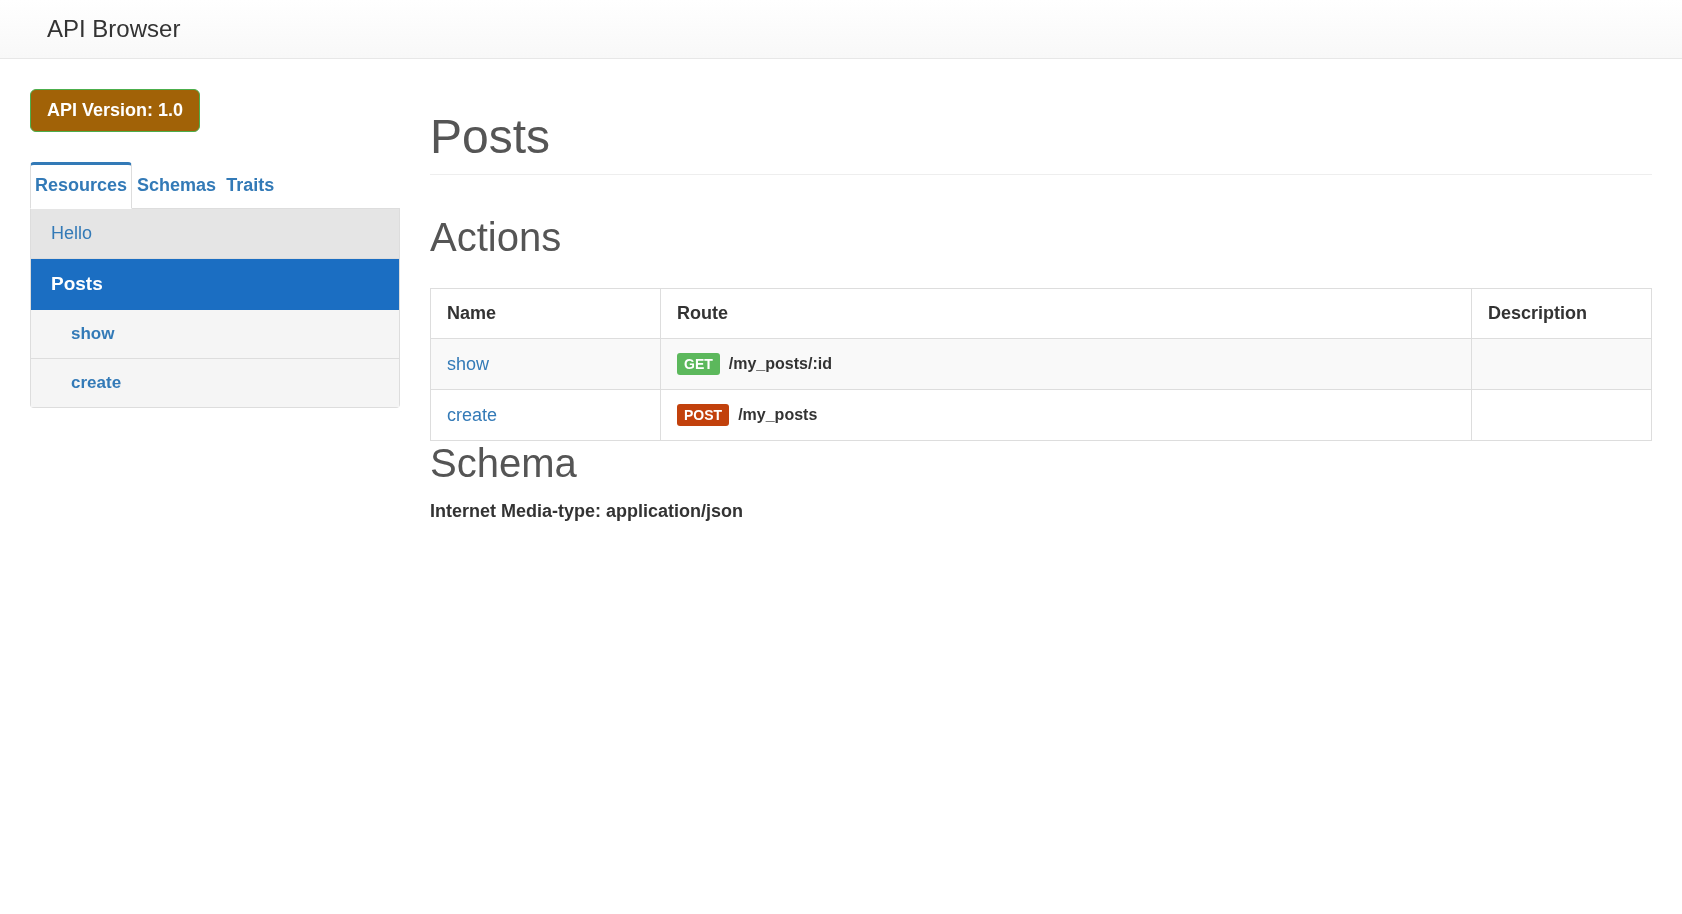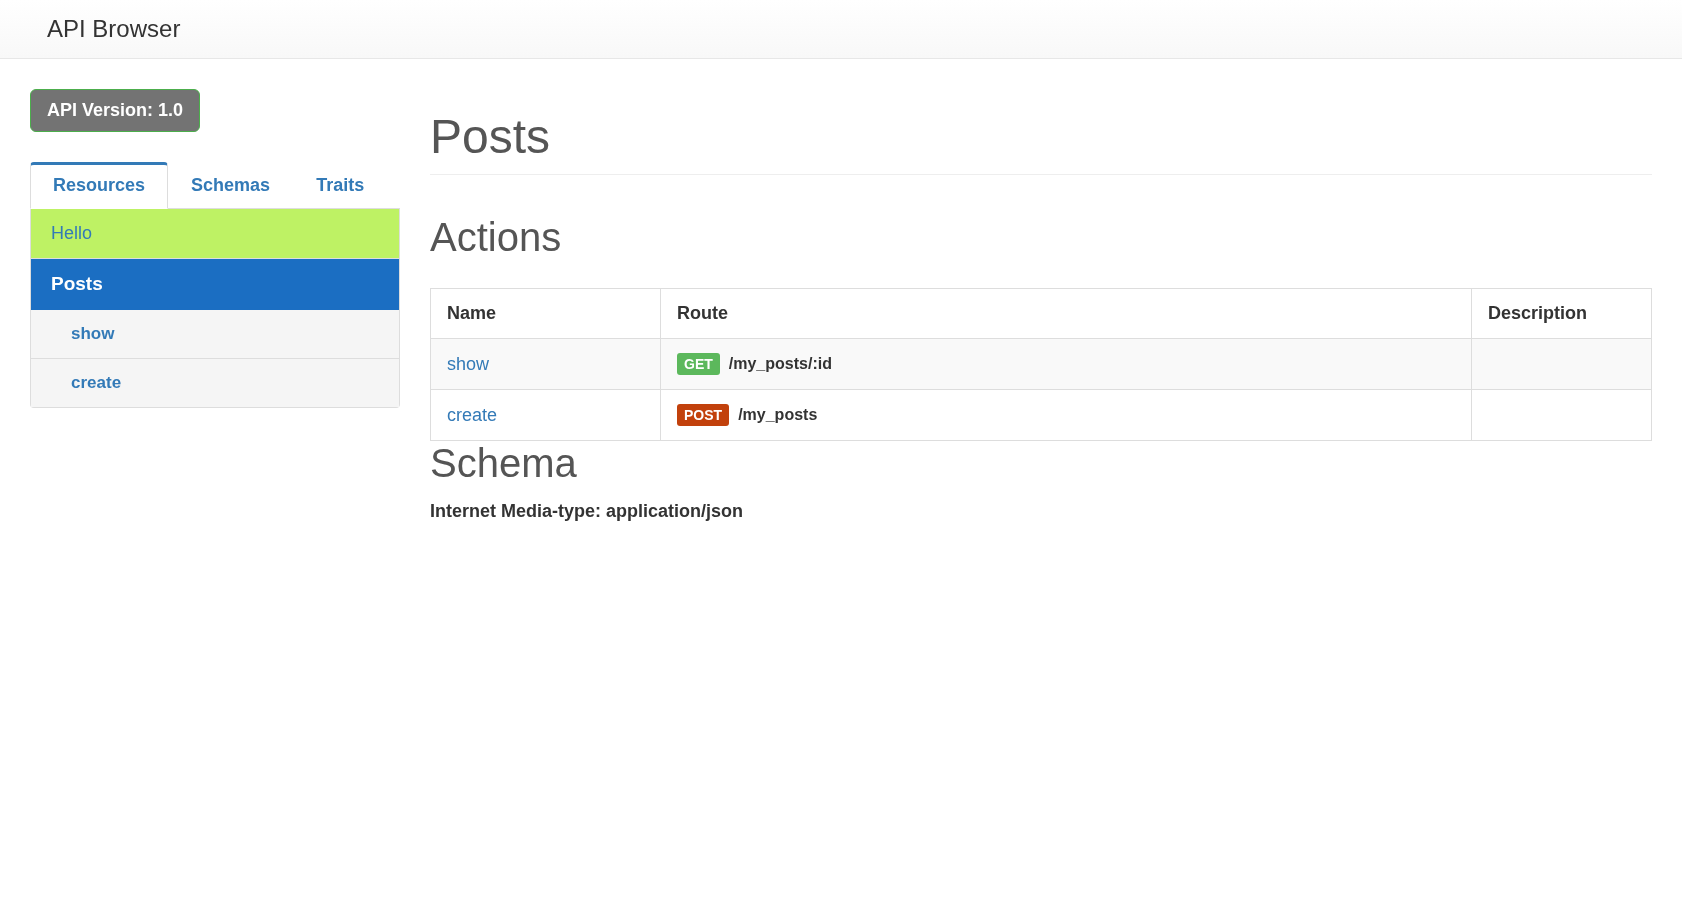--- a/index.html
+++ b/index.html
@@ -27,21 +27,21 @@
     .container {
       display: flex;
       padding: 30px;
       gap: 30px;
     }
     .sidebar {
       width: 370px;
       flex-shrink: 0;
     }
     .btn-version {
-      background-color: #737373;
+      background-color: #a16207;
       border: 1px solid #4cae4c;
       color: #fff;
       padding: 10px 16px;
       font-size: 18px;
       border-radius: 6px;
       display: inline-block;
       font-weight: bold;
       margin-bottom: 30px;
       cursor: pointer;
     }
@@ -49,21 +49,21 @@
       display: flex;
       border-bottom: 1px solid #ddd;
       list-style: none;
       margin-bottom: 0;
     }
     .nav-tabs li {
       margin-bottom: -1px;
     }
     .nav-tabs li a {
       display: block;
-      padding: 12px 22px;
+      padding: 12px 4px;
       text-decoration: none;
       border: 1px solid transparent;
       border-radius: 4px 4px 0 0;
       color: #337ab7;
       font-size: 18px;
       font-weight: bold;
       cursor: pointer;
       text-align: center;
     }
     .nav-tabs li.active a {
@@ -79,21 +79,21 @@
       border-top: none;
       border-radius: 0 0 4px 4px;
     }
     .list-group {
       list-style: none;
     }
     .list-group-item {
       position: relative;
       display: block;
       padding: 14px 20px;
-      background-color: #bef264;
+      background-color: #e5e5e5;
       border-bottom: 1px solid #ddd;
     }
     .list-group-item:last-child {
       border-bottom: none;
     }
     .list-group-item a {
       color: #337ab7;
       text-decoration: none;
       font-size: 18px;
       cursor: pointer;

